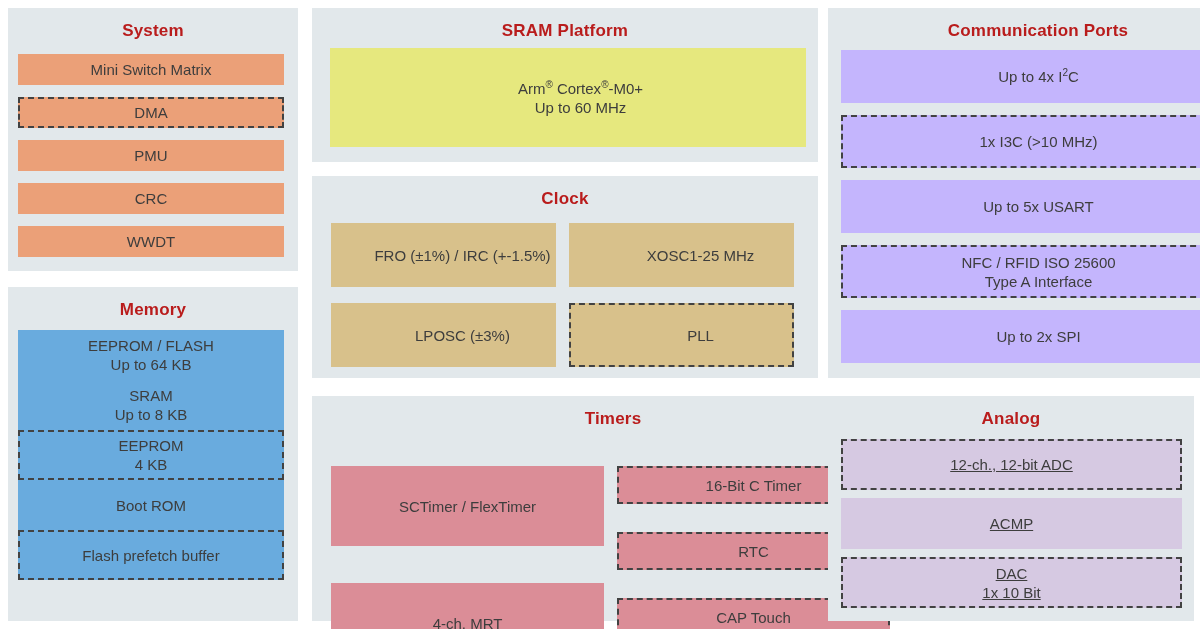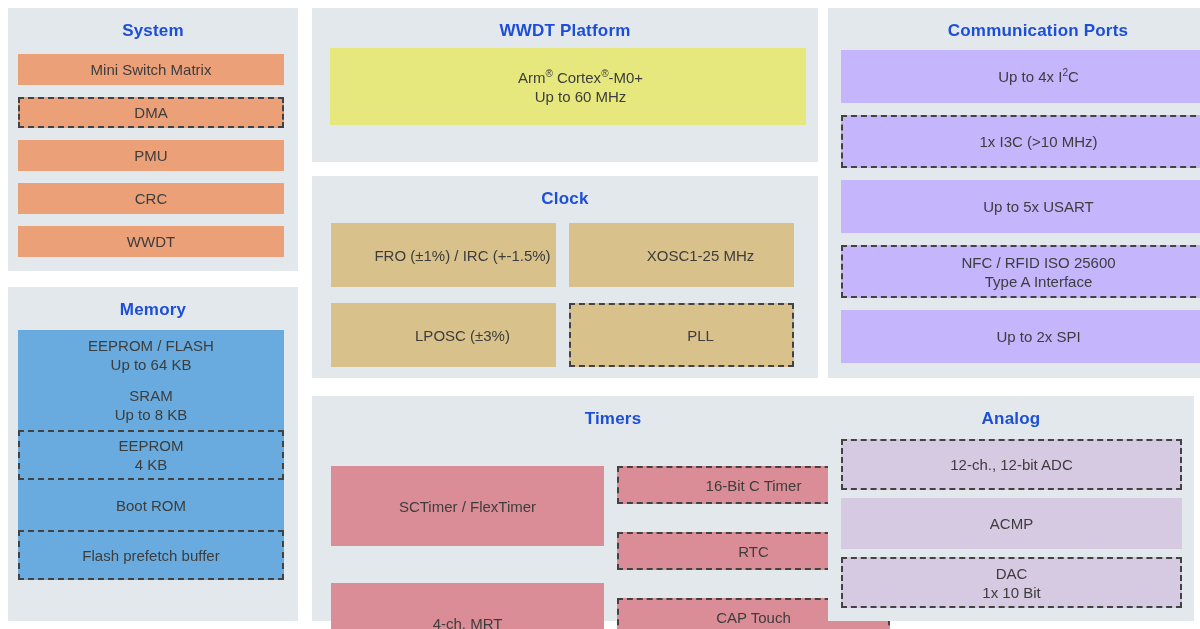--- a/index.html
+++ b/index.html
@@ -18,21 +18,21 @@
   .panel {
     position: absolute;
     background: #e2e8eb;
   }
   .panel-title {
     margin-top: 13px;
     height: 20px;
     text-align: center;
     font-size: 17px;
     font-weight: 700;
-    color: #1d4ed8;
+    color: #b91c1c;
     letter-spacing: 0.2px;
   }
   .bars { display: flex; flex-direction: column; }
   .bar {
     display: flex;
     flex-direction: column;
     align-items: center;
     justify-content: center;
     text-align: center;
     font-size: 15px;
@@ -61,41 +61,41 @@
   #panel-comm   { left: 828px; top: 8px;   width: 420px; height: 370px; }
   #panel-analog { left: 828px; top: 396px; width: 366px; height: 225px; }
 
   
   #panel-system .bars { margin: 13px 14px 0 10px; gap: 12px; }
   #panel-system .bar  { height: 31px; }
 
   #panel-memory .bars { margin: 10px 14px 0 10px; }
   #panel-memory .bar  { height: 50px; }
 
-  #panel-core .core-block { margin: 7px 12px 0 18px; height: 77px; padding-left: 25px; }
+  #panel-core .core-block { margin: 7px 12px 0 18px; height: 99px; padding-left: 25px; }
 
   .two-col {
     display: grid;
     grid-template-columns: 1fr 1fr;
     margin: 14px 24px 0 19px;
     column-gap: 13px;
     row-gap: 16px;
   }
   #panel-clock .bar { height: 64px; padding-left: 38px; }
 
   #panel-timers .two-col { margin-top: 9px; row-gap: 0; align-items: start; }
   .timer-left  { display: flex; flex-direction: column; gap: 9px; }
   .timer-left .bar { height: 80px; }
   .timer-right { display: flex; flex-direction: column; justify-content: space-between; height: 169px; }
   .timer-right .bar { height: 38px; }
 
   #panel-comm .bars { margin: 9px 12px 0 13px; gap: 12px; }
   #panel-comm .bar  { height: 53px; }
 
-  #panel-analog .bars { margin: 10px 12px 0 13px; gap: 8px; }
+  #panel-analog .bars { margin: 10px 12px 0 13px; gap: 8px; text-decoration: underline; }
   #panel-analog .bar  { height: 51px; }
 </style>
 </head>
 <body>
 
 <div class="stage">
 
   <div class="panel" id="panel-system">
     <div class="panel-title">System</div>
     <div class="bars">
@@ -135,21 +135,21 @@
       <div class="bar c-memory">
         <div>Boot ROM</div>
       </div>
       <div class="bar c-memory dashed">
         <div>Flash prefetch buffer</div>
       </div>
     </div>
   </div>
 
   <div class="panel" id="panel-core">
-    <div class="panel-title">WWDT Platform</div>
+    <div class="panel-title">SRAM Platform</div>
     <div class="bar c-core core-block">
       <div><span>Arm</span><sup>®</sup><span> Cortex</span><sup>®</sup><span>-M0+</span></div>
       <div>Up to 60 MHz</div>
     </div>
   </div>
 
   <div class="panel" id="panel-clock">
     <div class="panel-title">Clock</div>
     <div class="two-col">
       <div class="bar c-clock">

